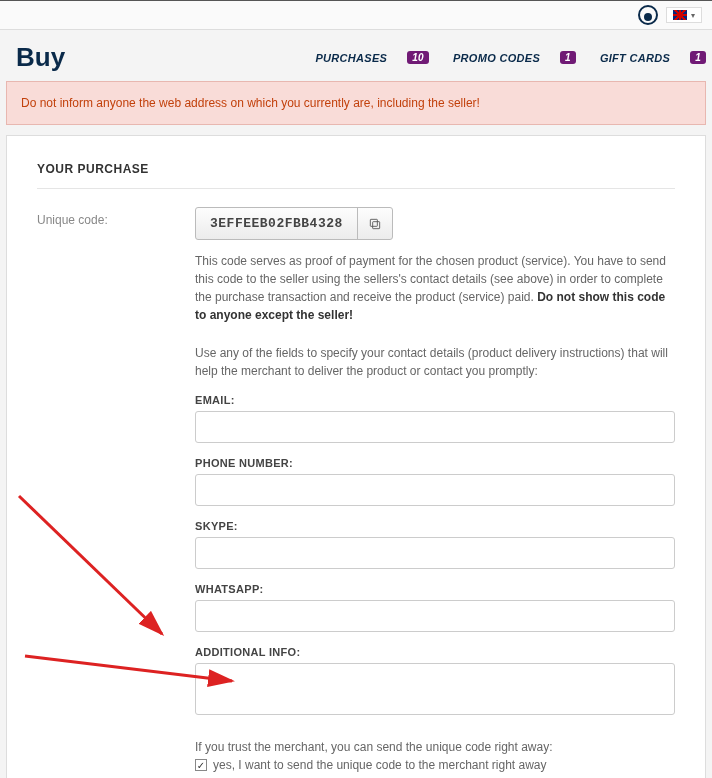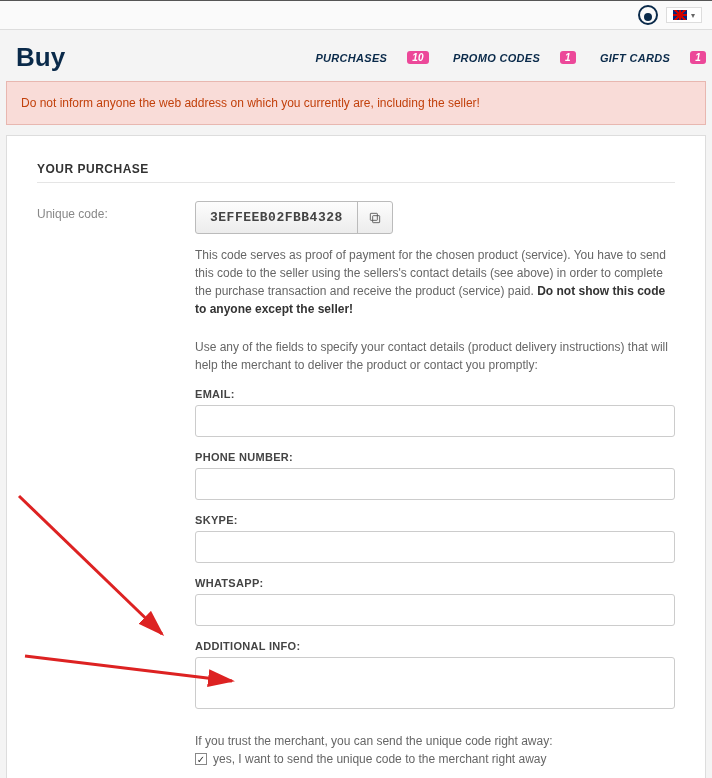--- a/index.html
+++ b/index.html
@@ -57,21 +57,21 @@
   }
   .tabs { display: flex; gap: 24px; }
   .tab {
     font-size: 11px; font-weight: bold; color: #0a2a4a;
     letter-spacing: 0.3px;
     display: flex; align-items: center; gap: 20px;
     cursor: pointer;
     font-style: italic;
   }
   .badge {
-    background: #ec4899; color: #fff;
+    background: #701a75; color: #fff;
     font-size: 10px; font-weight: bold;
     padding: 1px 5px; border-radius: 3px;
     min-width: 14px; text-align: center;
   }
   .warning-banner {
     margin: 0 6px;
     background: #f9dcd8;
     border: 1px solid #e8b7b0;
     color: #c2410c;
     font-size: 12px;
@@ -79,21 +79,21 @@
   }
   .panel {
     margin: 10px 6px 0 6px;
     background: #fff;
     border: 1px solid #ddd;
     padding: 26px 30px 20px 30px;
   }
   .panel-title {
     font-size: 12px; font-weight: bold; color: #333;
     letter-spacing: 0.5px;
-    padding-bottom: 6px;
+    padding-bottom: 12px;
     border-bottom: 1px solid #e5e5e5;
     margin-bottom: 18px;
   }
   .row { display: flex; margin-bottom: 20px; }
   .row-label {
     width: 158px; flex-shrink: 0;
     font-size: 12px; color: #888;
     padding-top: 6px;
   }
   .row-content { flex: 1; font-size: 12px; color: #555; }

